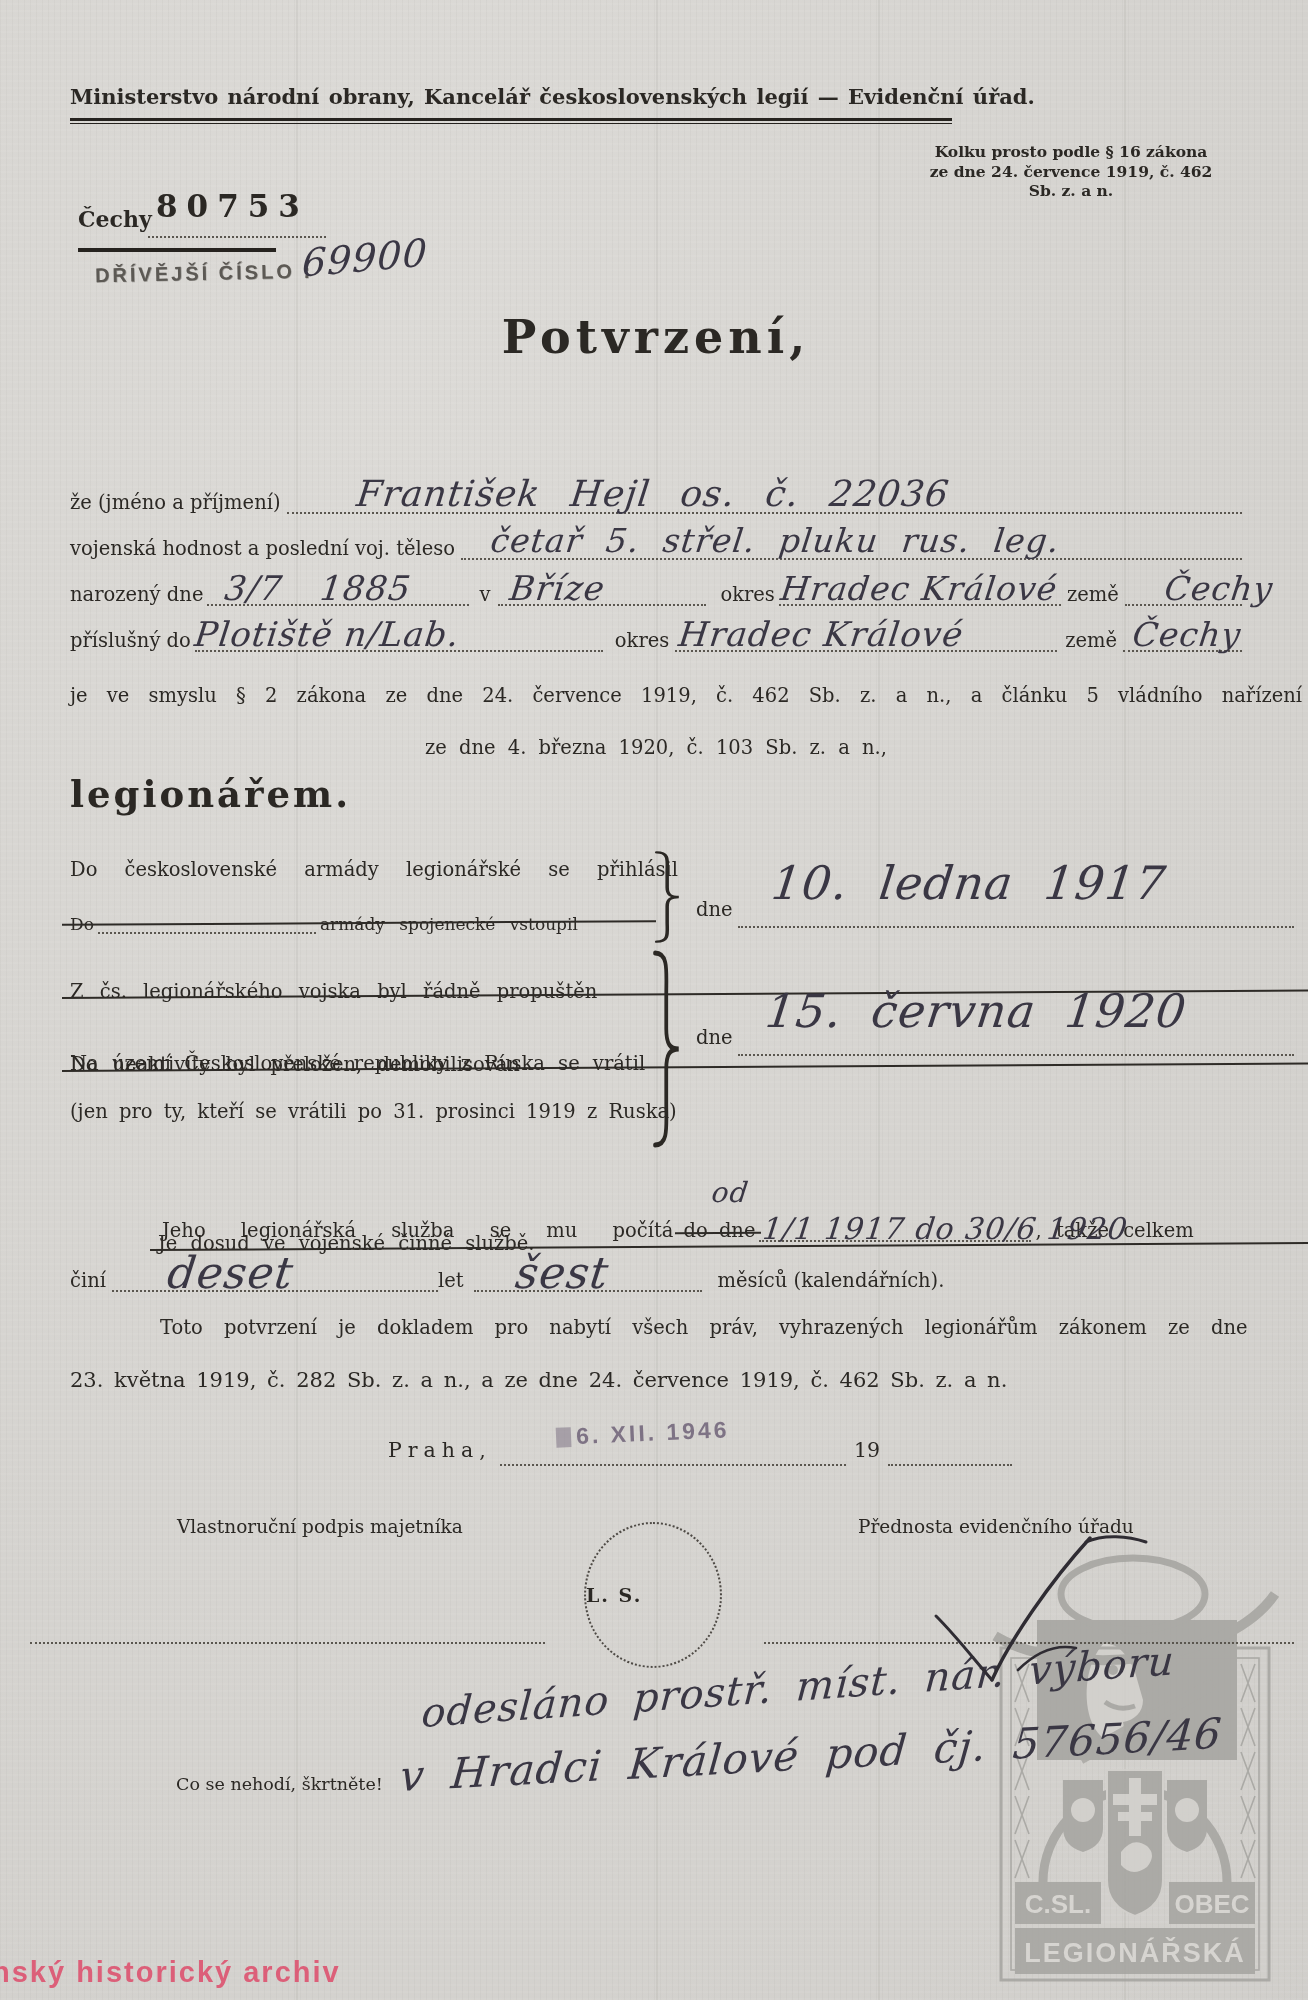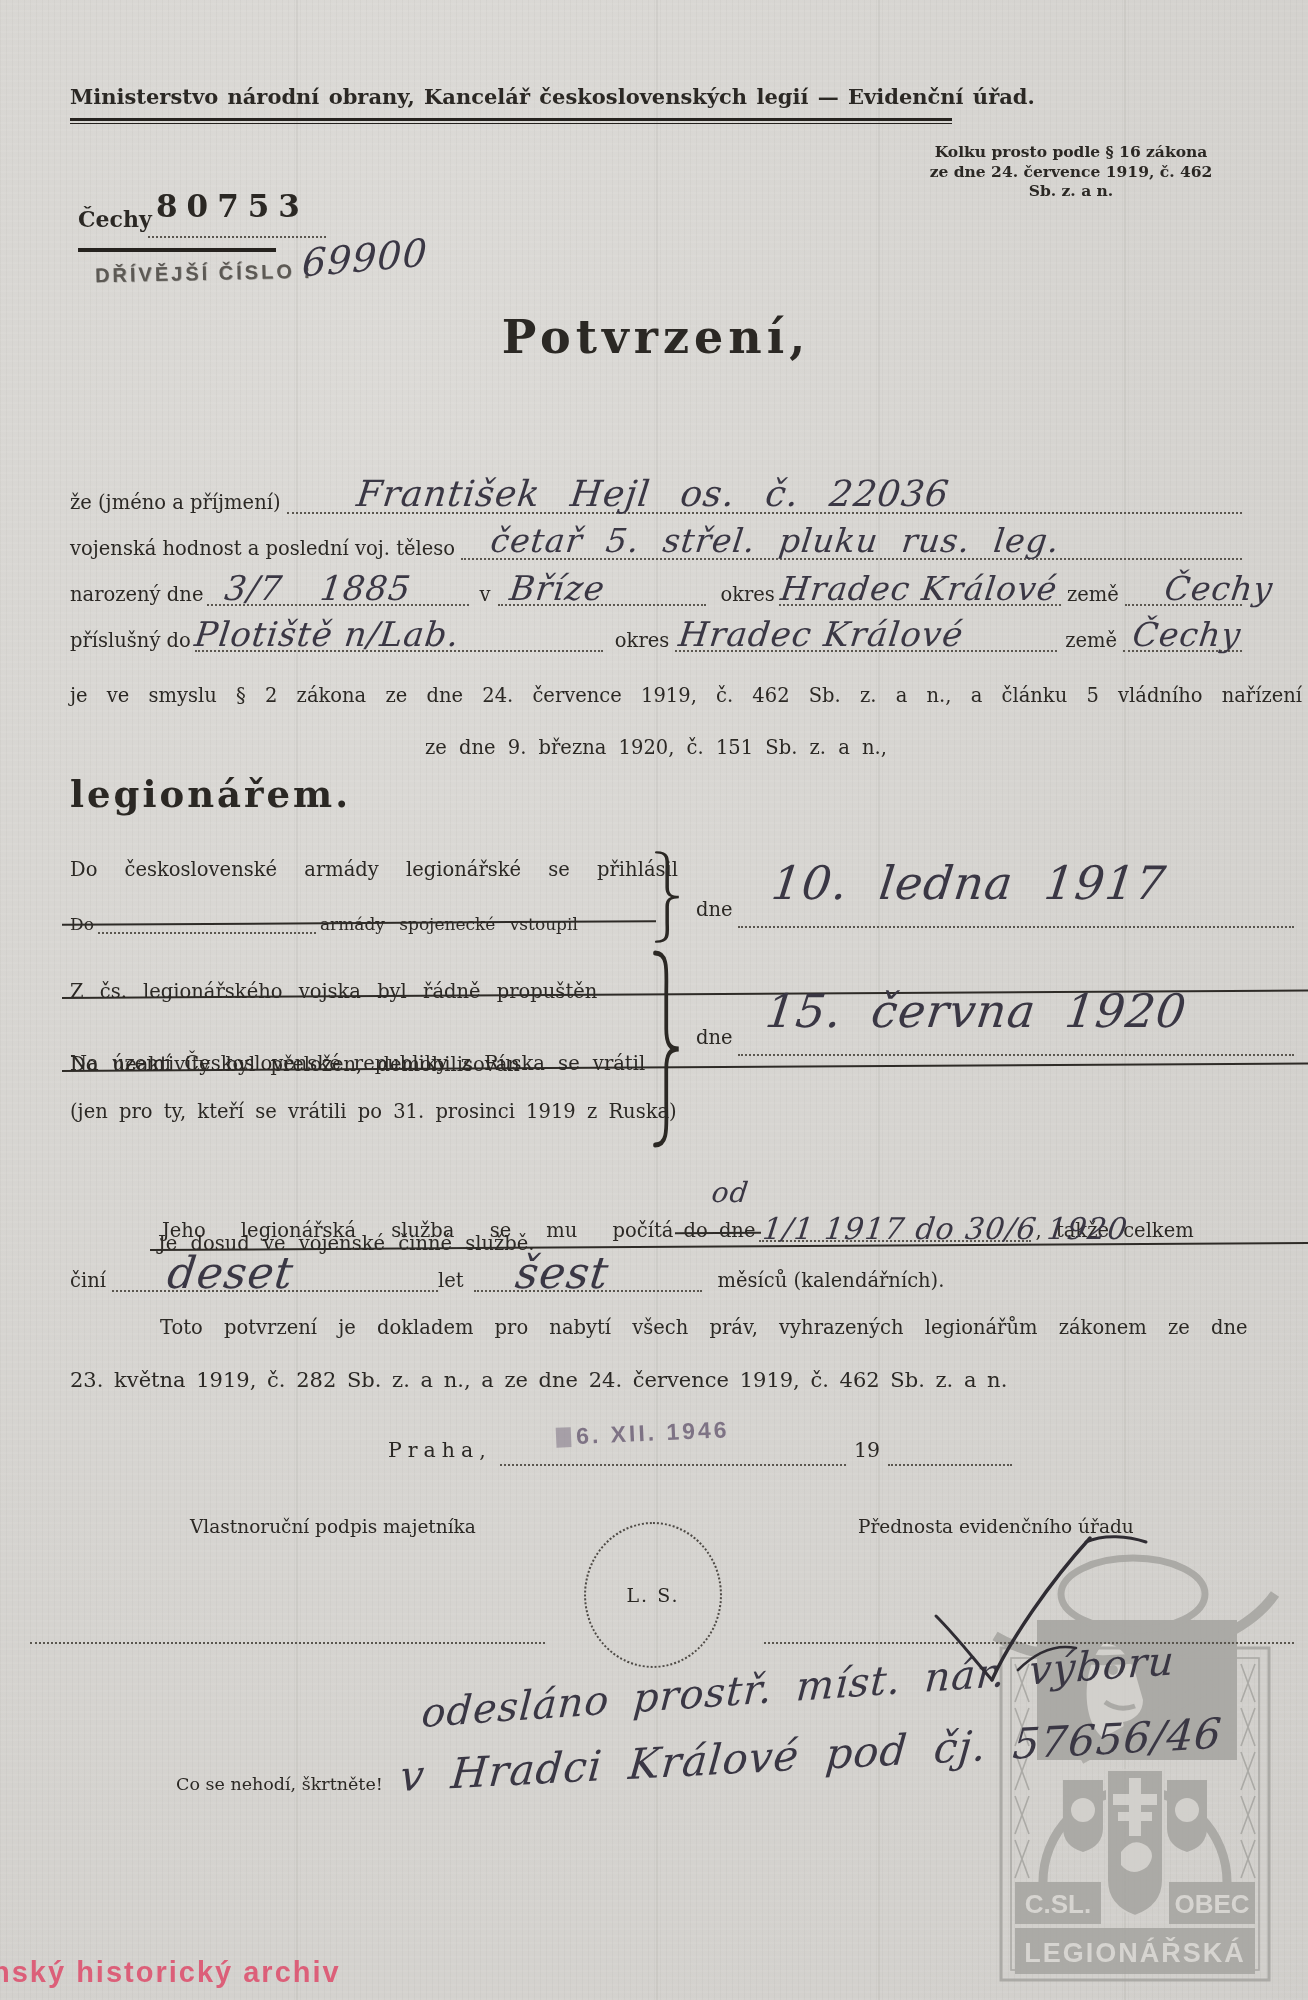--- a/index.html
+++ b/index.html
@@ -27,21 +27,21 @@
   .row .lbl{white-space:nowrap;line-height:1.12;}
   .strike{position:relative;}
   .strike::after{
     content:"";position:absolute;left:-8px;right:-6px;top:56%;
     border-top:2.6px solid #2e2b27;transform:rotate(-.35deg);
   }
   .double-rule{border-top:3px solid #26231f;}
   .double-rule > div{margin-top:2px;border-top:1px solid #26231f;}
   .seal-circle{
     border:2.5px dotted #4e4a45;border-radius:50%;
-    display:flex;align-items:center;justify-content:center;
+    display:flex;align-items:center;justify-content:flex-start;font-weight:bold;
   }
   .stamp-sans{font-family:"Liberation Sans", sans-serif;}
   .nw{white-space:nowrap;}
 </style>
 </head>
 <body>
 
 <div class="page">
 
   <div class="streak" style="left:296px"></div>
@@ -142,21 +142,21 @@
     <div class="fill" style="width:382px;margin-left:6px">
       <span class="hw" style="position:absolute;left:4px;bottom:-4px;font-size:34px">Hradec Králové</span>
     </div>
     <span class="lbl print" style="margin-left:8px">země</span>
     <div class="fill" style="flex:1;margin-left:6px">
       <span class="hw" style="position:absolute;left:10px;bottom:-4px;font-size:33px">Čechy</span>
     </div>
   </div>
 
   <div class="abs print nw" style="left:70px;top:684px;font-size:19.5px;word-spacing:13px;z-index:2">je ve smyslu § 2 zákona ze dne 24. července 1919, č. 462 Sb. z. a n., a článku 5 vládního nařízení</div>
-  <div class="abs print" style="left:70px;top:736px;width:1172px;text-align:center;font-size:19.5px;word-spacing:6px;z-index:2">ze dne 9. března 1920, č. 151 Sb. z. a n.,</div>
+  <div class="abs print" style="left:70px;top:736px;width:1172px;text-align:center;font-size:19.5px;word-spacing:6px;z-index:2">ze dne 4. března 1920, č. 103 Sb. z. a n.,</div>
 
   <div class="abs print b" style="left:70px;top:772px;width:1172px;text-align:left;font-size:37px;letter-spacing:3px;z-index:2">legionářem.</div>
 
   <div class="abs print nw" style="left:70px;top:858px;width:580px;font-size:19.5px;word-spacing:21px;z-index:2">Do československé armády legionářské se přihlásil</div>
   <div class="abs row strike" style="left:70px;top:906px;width:580px;height:28px;font-size:17px;z-index:2">
     <span class="lbl print">Do</span>
     <div class="dots" style="width:218px;margin:0 4px"></div>
     <span class="lbl print nw" style="word-spacing:9px">armády spojenecké vstoupil</span>
   </div>
   <svg class="abs" style="left:652px;top:850px;z-index:2" width="28" height="94" viewBox="0 0 24 120" preserveAspectRatio="none">
@@ -205,21 +205,21 @@
   <div class="abs print nw" style="left:70px;top:1368px;font-size:21px;word-spacing:4px;z-index:2">23. května 1919, č. 282 Sb. z. a n., a ze dne 24. července 1919, č. 462 Sb. z. a n.</div>
 
   <div class="abs print" style="left:388px;top:1438px;font-size:20.5px;letter-spacing:6px;z-index:2">Praha,</div>
   <div class="abs dots" style="left:500px;top:1440px;width:346px;height:24px;z-index:2"></div>
   <div class="abs stamp-sans b" style="left:556px;top:1420px;font-size:23px;letter-spacing:3px;color:rgba(118,106,126,.92);transform:rotate(-2.5deg);z-index:3">
     <span style="display:inline-block;width:15px;height:20px;background:rgba(118,106,126,.5);vertical-align:-3px;margin-right:5px"></span><span>6. XII. 1946</span>
   </div>
   <div class="abs print" style="left:854px;top:1438px;font-size:20.5px;z-index:2">19</div>
   <div class="abs dots" style="left:888px;top:1440px;width:124px;height:24px;z-index:2"></div>
 
-  <div class="abs print" style="left:190px;top:1516px;font-size:18.5px;z-index:2">Vlastnoruční podpis majetníka</div>
+  <div class="abs print" style="left:177px;top:1516px;font-size:18.5px;z-index:2">Vlastnoruční podpis majetníka</div>
   <div class="abs print" style="left:858px;top:1516px;font-size:18.5px;z-index:2">Přednosta evidenčního úřadu</div>
   <div class="abs seal-circle" style="left:584px;top:1522px;width:134px;height:142px;z-index:2">
     <span class="print" style="font-size:19px;letter-spacing:2px">L. S.</span>
   </div>
   <div class="abs dots" style="left:30px;top:1640px;width:515px;height:2px;z-index:2"></div>
   <div class="abs dots" style="left:764px;top:1640px;width:530px;height:2px;z-index:2"></div>
   <svg class="abs" style="left:918px;top:1520px;z-index:4" width="235" height="170" viewBox="0 0 235 170">
     <path d="M18,96 C40,118 58,142 74,160" fill="none" stroke="#2f2c33" stroke-width="3" stroke-linecap="round"></path>
     <path d="M74,160 C92,120 132,62 172,18" fill="none" stroke="#2f2c33" stroke-width="3.4" stroke-linecap="round"></path>
     <path d="M168,22 C186,14 210,16 228,22" fill="none" stroke="#2f2c33" stroke-width="3" stroke-linecap="round"></path>

